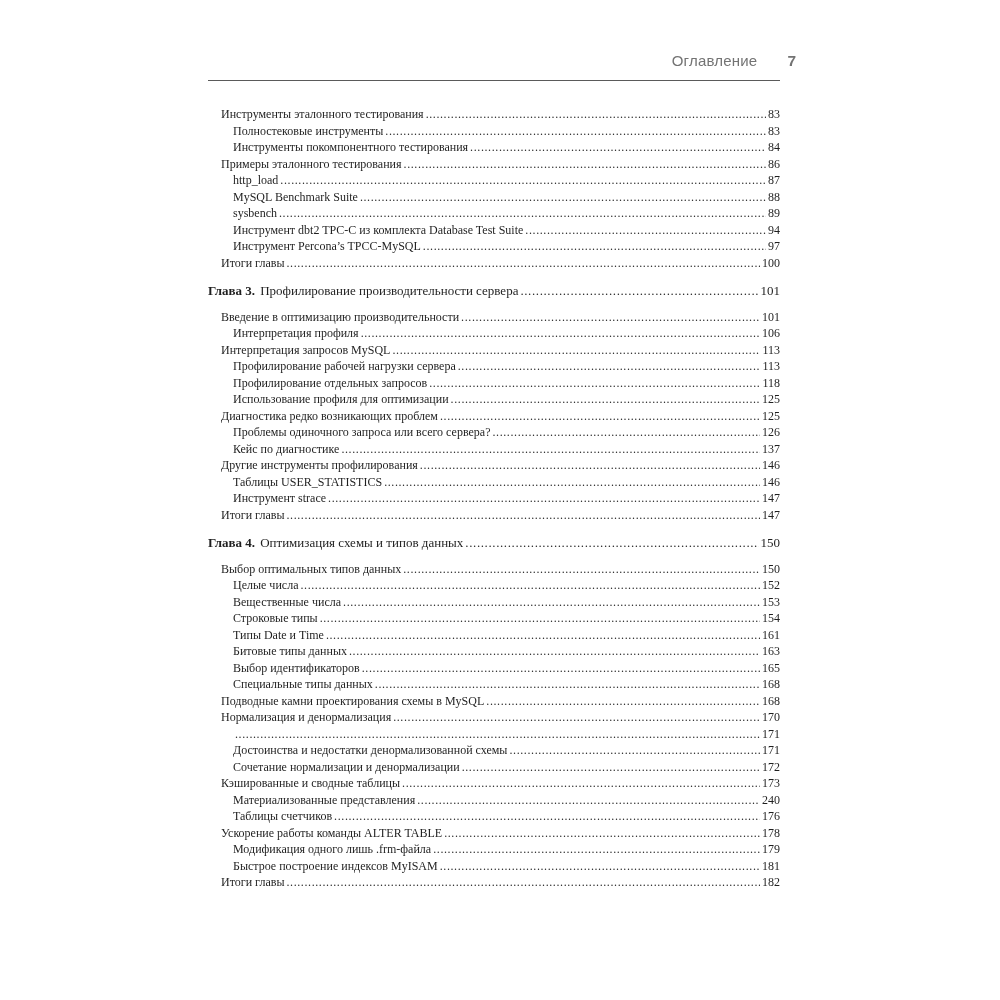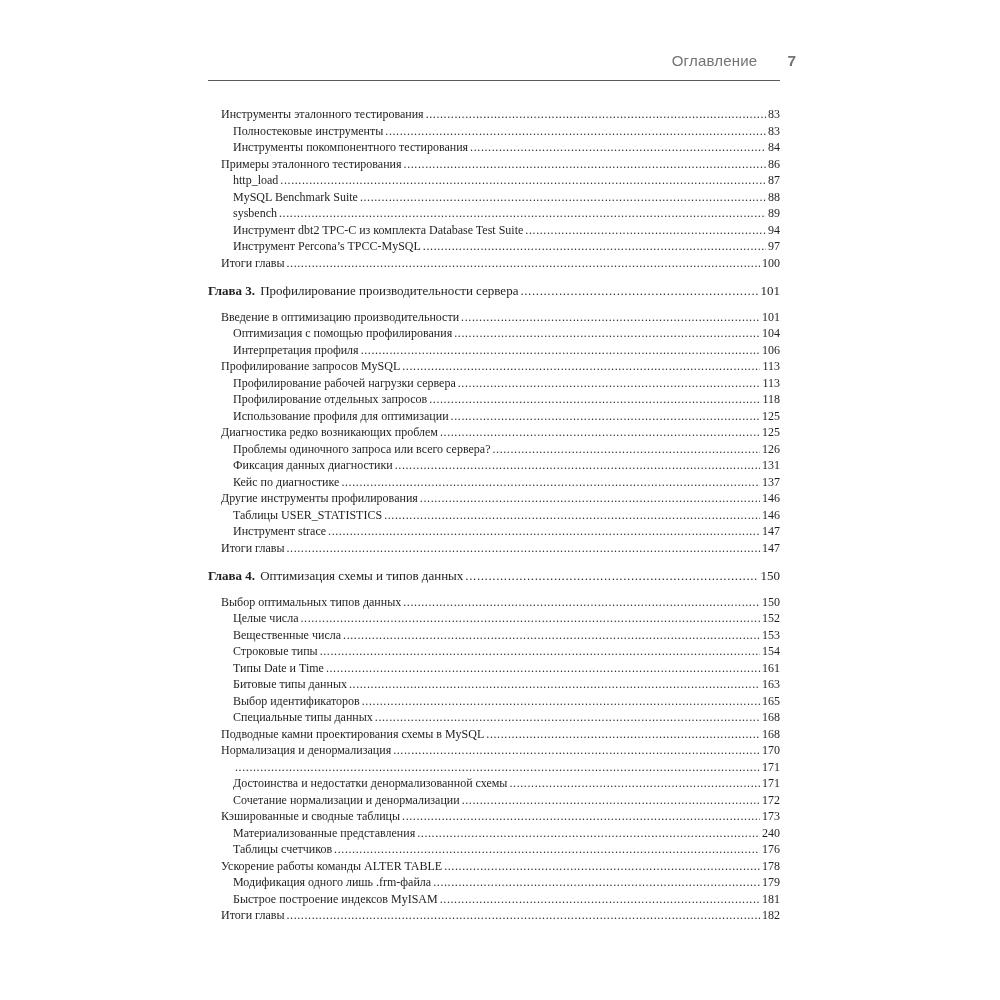--- a/index.html
+++ b/index.html
@@ -155,31 +155,26 @@
         <span class="title">Профилирование производительности сервера</span>
         <span class="leader"></span>
         <span class="pagenum">101</span>
       </div>
       <div class="toc-row lvl1">
         <span class="title">Введение в оптимизацию производительности</span>
         <span class="leader"></span>
         <span class="pagenum">101</span>
       </div>
       <div class="toc-row lvl2">
-        <span class="title">Оптимизация с помощью профилирования</span>
-        <span class="leader"></span>
-        <span class="pagenum">104</span>
-      </div>
-      <div class="toc-row lvl2">
         <span class="title">Интерпретация профиля</span>
         <span class="leader"></span>
         <span class="pagenum">106</span>
       </div>
       <div class="toc-row lvl1">
-        <span class="title">Профилирование запросов MySQL</span>
+        <span class="title">Интерпретация запросов MySQL</span>
         <span class="leader"></span>
         <span class="pagenum">113</span>
       </div>
       <div class="toc-row lvl2">
         <span class="title">Профилирование рабочей нагрузки сервера</span>
         <span class="leader"></span>
         <span class="pagenum">113</span>
       </div>
       <div class="toc-row lvl2">
         <span class="title">Профилирование отдельных запросов</span>
@@ -193,25 +188,20 @@
       </div>
       <div class="toc-row lvl1">
         <span class="title">Диагностика редко возникающих проблем</span>
         <span class="leader"></span>
         <span class="pagenum">125</span>
       </div>
       <div class="toc-row lvl2">
         <span class="title">Проблемы одиночного запроса или всего сервера?</span>
         <span class="leader"></span>
         <span class="pagenum">126</span>
-      </div>
-      <div class="toc-row lvl2">
-        <span class="title">Фиксация данных диагностики</span>
-        <span class="leader"></span>
-        <span class="pagenum">131</span>
       </div>
       <div class="toc-row lvl2">
         <span class="title">Кейс по диагностике</span>
         <span class="leader"></span>
         <span class="pagenum">137</span>
       </div>
       <div class="toc-row lvl1">
         <span class="title">Другие инструменты профилирования</span>
         <span class="leader"></span>
         <span class="pagenum">146</span>

